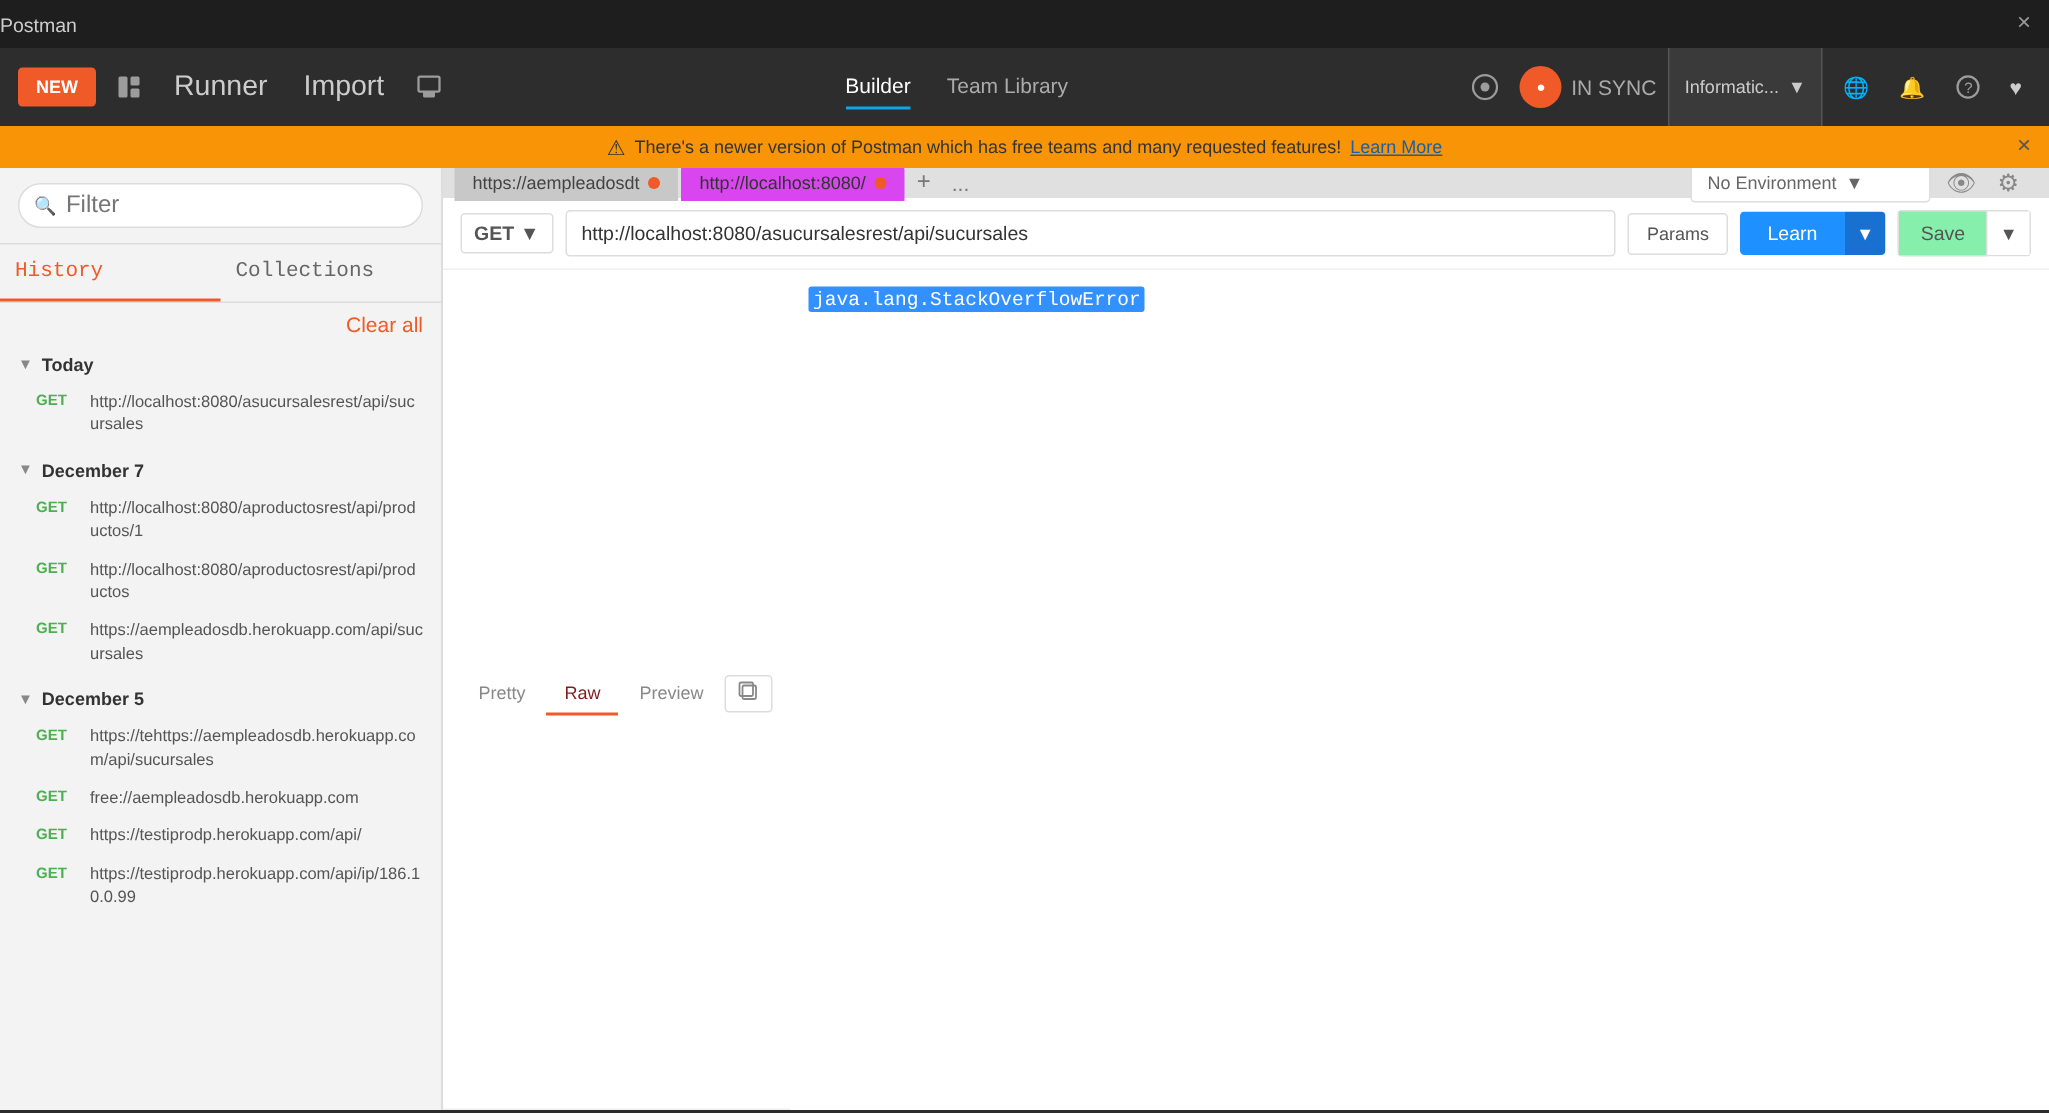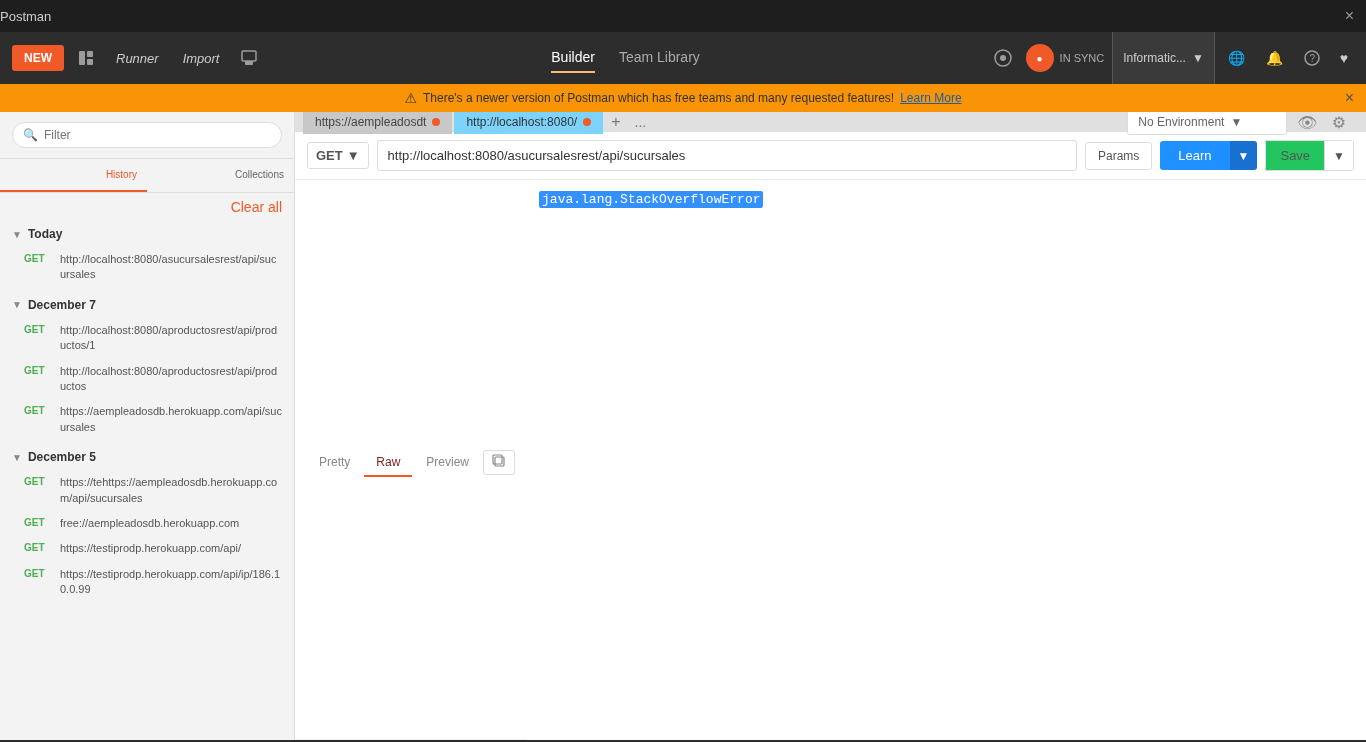--- a/index.html
+++ b/index.html
@@ -51,42 +51,41 @@
       cursor: pointer;
       padding: 6px;
       border-radius: 3px;
       font-size: 14px;
       display: flex;
       align-items: center;
       justify-content: center;
     }
     .toolbar-label {
       color: #ccc;
-      font-size: 13px;
+      font-size: 19px;
       cursor: pointer;
       padding: 6px 8px;
       border-radius: 3px;
-      font-style: italic;
     }
     .toolbar-center {
       flex: 1;
       display: flex;
       justify-content: center;
       gap: 24px;
     }
     .nav-tab {
       color: #aaa;
       font-size: 14px;
       cursor: pointer;
       padding: 6px 0;
       border-bottom: 2px solid transparent;
     }
     .nav-tab.active {
       color: #fff;
-      border-bottom: 2px solid #fdba74;
+      border-bottom: 2px solid #0ea5e9;
     }
     .toolbar-right {
       display: flex;
       align-items: center;
       gap: 8px;
     }
     .sync-area {
       display: flex;
       align-items: center;
       gap: 6px;
@@ -95,21 +94,21 @@
       width: 28px;
       height: 28px;
       border-radius: 50%;
       background: #f05a28;
       display: flex;
       align-items: center;
       justify-content: center;
       color: white;
       font-size: 10px;
     }
-    .in-sync-label { color: #aaa; font-size: 11px; }
+    .in-sync-label { color: #aaa; font-size: 14px; }
     .workspace-dropdown {
       background: #3a3a3a;
       border: 1px solid #555;
       color: #ccc;
       padding: 23px 10px;
       border-radius: 3px;
       cursor: pointer;
       font-size: 12px;
       display: flex;
       align-items: center;
@@ -162,37 +161,38 @@
       background: #fff;
       border: 1px solid #ddd;
       border-radius: 20px;
       padding: 5px 10px;
       gap: 6px;
     }
     .search-input-wrap input {
       border: none;
       outline: none;
       background: none;
-      font-size: 12px;
+      font-size: 16px;
       color: #b91c1c;
       width: 100%;
     }
     .search-icon { color: #999; font-size: 12px; }
     .sidebar-tabs {
       display: flex;
       border-bottom: 1px solid #ddd;
     }
     .sidebar-tab {
       flex: 1;
-      text-align: right;
+      text-align: left;
       padding: 10px;
-      font-size: 10px;
+      font-size: 14px;
       cursor: pointer;
       color: #666;
       border-bottom: 2px solid transparent;
+      font-family: Liberation Mono, monospace;
     }
     .sidebar-tab.active {
       color: #f05a28;
       border-bottom: 2px solid #f05a28;
     }
     .sidebar-content { flex: 1; overflow-y: auto; padding: 0; }
     .clear-all {
       text-align: right;
       padding: 6px 12px;
       color: #f05a28;
@@ -249,21 +249,21 @@
       padding: 5px 12px;
       font-size: 12px;
       border-radius: 3px 3px 0 0;
       cursor: pointer;
       display: flex;
       align-items: center;
       gap: 6px;
       color: #444;
     }
     .req-tab.active {
-      background: #7dd3fc;
+      background: #d946ef;
       color: #333;
     }
     .req-tab .dot {
       width: 8px;
       height: 8px;
       border-radius: 50%;
       background: #f05a28;
     }
     .tab-add { color: #777; font-size: 16px; cursor: pointer; padding: 2px 6px; }
     .tab-more { color: #777; font-size: 14px; cursor: pointer; padding: 2px 6px; }
@@ -327,21 +327,21 @@
       padding: 7px 8px;
       cursor: pointer;
       font-size: 12px;
     }
     .save-btn-wrap {
       display: flex;
       border-radius: 3px;
       overflow: hidden;
     }
     .save-btn {
-      background: #22c55e;
+      background: #86efac;
       color: #555;
       border: 1px solid #ddd;
       padding: 7px 14px;
       font-size: 13px;
       cursor: pointer;
     }
     .save-dropdown {
       background: #fff;
       color: #555;
       border: 1px solid #ddd;

